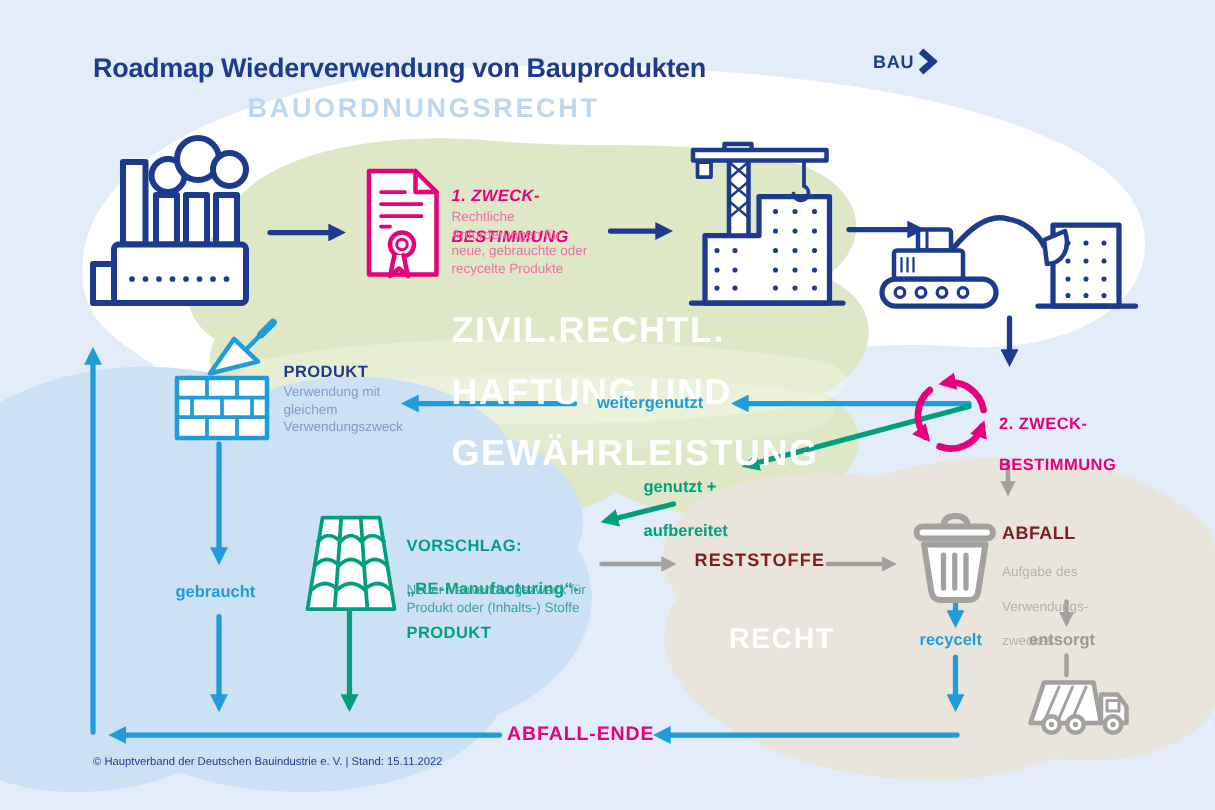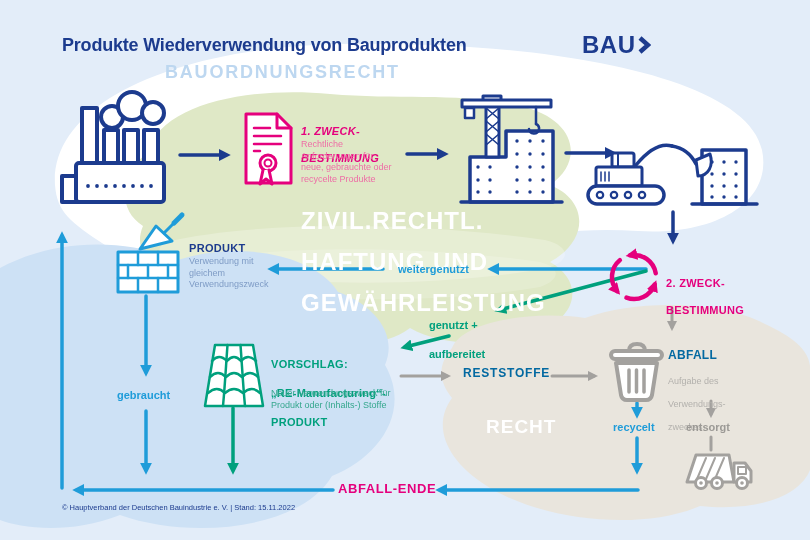--- a/index.html
+++ b/index.html
@@ -1,34 +1,34 @@
 <!DOCTYPE html>
 <html><head>
 <meta charset="utf-8">
 <style>
   html,body{margin:0;padding:0;background:#e3edf9;}
   #canvas{position:relative;width:810px;height:540px;overflow:hidden;
           font-family:"Liberation Sans",sans-serif;background:#e3edf9;}
   #bg{position:absolute;left:0;top:0;}
   .t{position:absolute;white-space:pre-line;}
   .title{font-size:18px;font-weight:800;color:#1c3b8e;letter-spacing:-0.2px;}
-  .logo{display:flex;align-items:center;color:#1c3b8e;font-size:24px;letter-spacing:0.5px;}
+  .logo{display:flex;align-items:center;color:#1c3b8e;font-size:12px;letter-spacing:0.5px;}
   .logo .b{font-weight:800;}
   .logo .l{font-weight:400;}
   .area{font-weight:800;color:#ffffff;letter-spacing:1px;}
   .bauord{font-size:18px;color:#bdd7f0;letter-spacing:1.8px;font-weight:800;}
   .zivil{font-size:24px;line-height:20.5px;}
   .prodr{font-size:19px;}
   .abfr{font-size:19px;line-height:22px;}
   .ntitle{font-size:11px;font-weight:800;line-height:13.5px;letter-spacing:0.3px;}
   .nbody{font-size:9px;line-height:11.5px;}
   .mag{color:#e5007d;} .magb{color:#ee6ea6;}
   .blue{color:#1c3b8e;} .blueb{color:#7f9cc6;}
   .teal{color:#00a07d;} .tealb{color:#35a78e;}
-  .gray{color:#0369a1;} .grayb{color:#b3b1ad;}
+  .gray{color:#7f1d1d;} .grayb{color:#b3b1ad;}
   .cyan{color:#1f9cd9;}
   .flabel{font-size:11px;font-weight:800;line-height:14.5px;}
   .ende{font-size:13px;font-weight:800;color:#e5007d;letter-spacing:0.6px;}
   .footer{font-size:7.5px;color:#1c3b8e;}
 </style>
 </head>
 <body>
 
 <div id="canvas">
 
@@ -238,21 +238,21 @@
         <circle cx="717" cy="483" r="5.5"></circle>
         <circle cx="742" cy="483" r="5.5"></circle>
     <g fill="#a3a19e" stroke="none">
       <circle cx="701" cy="483" r="1.8"></circle>
           <circle cx="717" cy="483" r="1.8"></circle>
           <circle cx="742" cy="483" r="1.8"></circle>
     </g>
   </g>
 </svg>
 
-<div class="t title" style="left:62px;top:35px;">Produkte Wiederverwendung von Bauprodukten</div>
+<div class="t title" style="left:62px;top:35px;">Roadmap Wiederverwendung von Bauprodukten</div>
 
 <div class="t logo" style="left:582px;top:31px;">
   <span class="b">BAU</span>
   <svg width="14" height="20" style="margin:0 1px;">
         <path d="M3,3 L11,10 L3,17" stroke="#1c3b8e" stroke-width="4.5" fill="none"></path>
       </svg>
 </div>
 
 <div class="t bauord" style="left:165px;top:62px;">BAUORDNUNGSRECHT</div>
 

